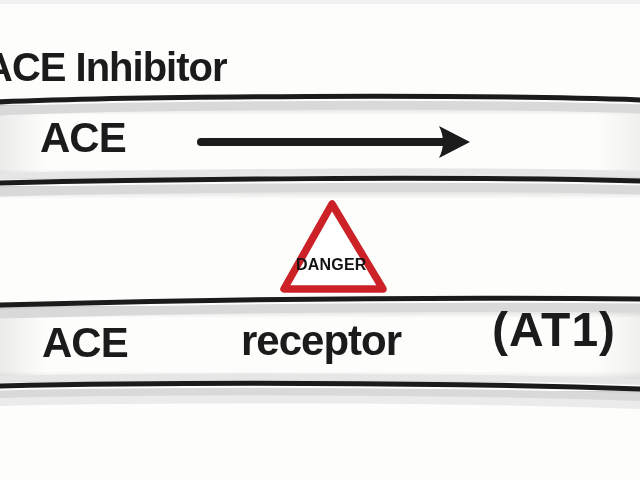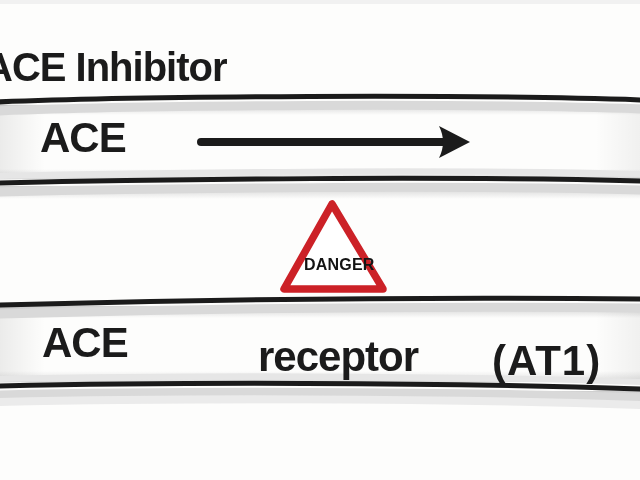--- a/index.html
+++ b/index.html
@@ -30,25 +30,25 @@
   .label{
     position:absolute;z-index:3;
     font-weight:bold;color:#1b1b1b;
     line-height:1;white-space:nowrap;
     letter-spacing:-1px;
   }
   #ace-inhibitor-label{left:-16px;top:47px;font-size:40px;}
   #arb-label{left:518px;top:47px;font-size:40px;}
   #band1-ace-label{left:40px;top:117px;font-size:42px;}
   #band2-ace-label{left:42px;top:322px;font-size:42px;}
-  #receptor-label{left:241px;top:336px;font-size:42px;margin-left:17px;}
-  #at1-label{left:492px;top:340px;font-size:42px;letter-spacing:1px;}
+  #receptor-label{left:241px;top:320px;font-size:42px;}
+  #at1-label{left:492px;top:306px;font-size:48px;letter-spacing:1px;}
   #danger-label{
     position:absolute;z-index:4;
-    left:304px;top:257px;width:68px;
+    left:296px;top:257px;width:68px;
     text-align:right;
     font-size:16px;font-weight:bold;color:#141414;
     letter-spacing:0.2px;line-height:1;
   }
 </style>
 </head>
 <body>
 
 <div id="stage">
 

